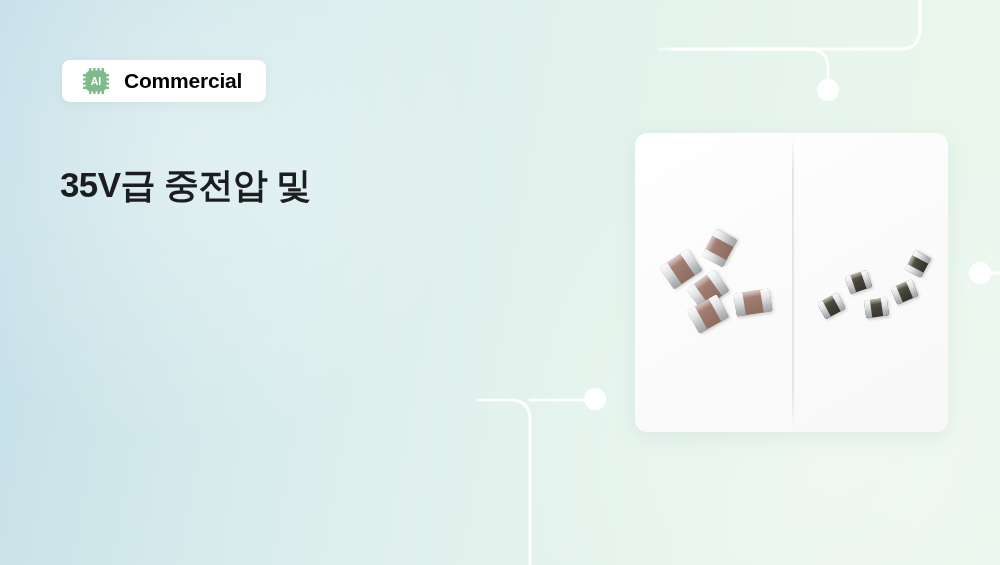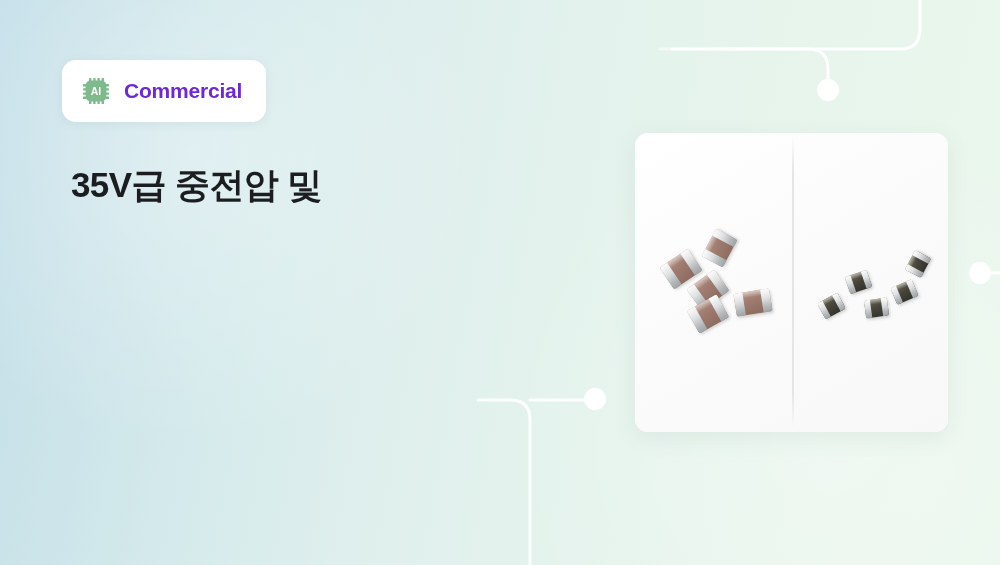--- a/index.html
+++ b/index.html
@@ -66,50 +66,50 @@
     border-radius: 50%;
     background: radial-gradient(circle, rgba(255,255,255,0.75) 0%, rgba(255,255,255,0) 62%);
     z-index: -1;
   }
 
   
   .badge {
     position: absolute;
     left: 62px;
     top: 60px;
-    height: 62px;
+    height: 42px;
     display: flex;
     align-items: center;
     gap: 14px;
     padding: 0 24px 0 20px;
     background: #ffffff;
-    border-radius: 14px;
+    border-radius: 8px;
     box-shadow: 0 2px 10px rgba(90, 130, 130, 0.10);
   }
 
   .chip-icon {
     width: 28px;
     height: 28px;
     position: relative;
     flex: 0 0 auto;
   }
   .chip-icon svg { display: block; }
 
   .badge-label {
     font-size: 21px;
     font-weight: bold;
     letter-spacing: -0.2px;
-    color: #6d28d9;
+    color: #000000;
     white-space: nowrap;
   }
 
   
   .headline {
     position: absolute;
-    left: 71px;
+    left: 60px;
     top: 155px;
     width: 560px;
   }
   .headline-line {
     font-size: 35px;
     font-weight: bold;
     line-height: 59px;
     letter-spacing: -0.6px;
     color: #1b1d20;
     white-space: nowrap;

